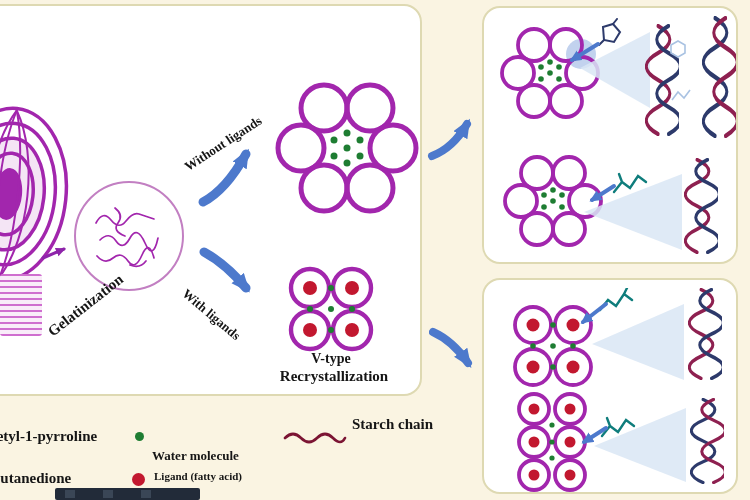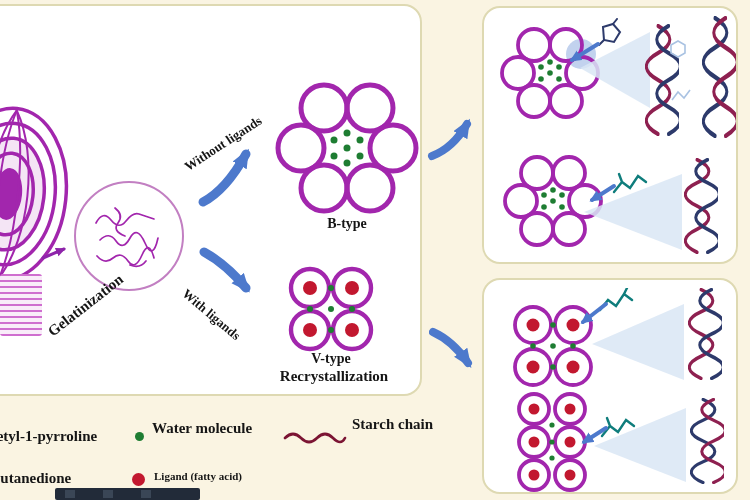--- a/index.html
+++ b/index.html
@@ -114,21 +114,20 @@
     <g>
       <circle cx="75" cy="66" r="3.5" class="wdot"></circle>
         <circle cx="75" cy="51" r="3.5" class="wdot"></circle>
       <circle cx="88" cy="58" r="3.5" class="wdot"></circle>
         <circle cx="88" cy="74" r="3.5" class="wdot"></circle>
       <circle cx="62" cy="58" r="3.5" class="wdot"></circle>
         <circle cx="62" cy="74" r="3.5" class="wdot"></circle>
       <circle cx="75" cy="81" r="3.5" class="wdot"></circle>
     </g>
   </svg>
-  <div class="lbl center" style="left:272px;top:216px;width:150px;font-size:14px">B-type</div>
 
   <svg class="abs" style="left:284px;top:262px" width="94" height="94" viewBox="0 0 94 94">
     <circle cx="26" cy="26" r="19" class="ring4"></circle>
       <circle cx="68" cy="26" r="19" class="ring4"></circle>
     <circle cx="26" cy="68" r="19" class="ring4"></circle>
       <circle cx="68" cy="68" r="19" class="ring4"></circle>
     <g>
       <circle cx="26" cy="26" r="7" class="ldot"></circle>
         <circle cx="68" cy="26" r="7" class="ldot"></circle>
       <circle cx="26" cy="68" r="7" class="ldot"></circle>
@@ -287,21 +286,21 @@
   <svg class="abs" style="left:590px;top:402px" width="100" height="86" viewBox="0 0 100 86">
     <polygon points="4,44 96,6 96,80" class="beam"></polygon>
   </svg>
   <svg class="abs" style="left:690px;top:398px" width="34" height="86" viewBox="-14 0 52 116" preserveAspectRatio="none">
     <path d="M6,2 C30,11 30,21 6,30 C-18,39 -18,49 6,58 C30,67 30,77 6,86 C-18,95 -18,105 6,114" class="strand st-n"></path>
     <path d="M22,2 C-2,11 -2,21 22,30 C46,39 46,49 22,58 C-2,67 -2,77 22,86 C46,95 46,105 22,114" class="strand st-r"></path>
   </svg>
 
   <div class="lbl" style="left:-10px;top:428px;font-size:15px">cetyl-1-pyrroline</div>
   <div class="dot" style="left:135px;top:432px;width:9px;height:9px;background:var(--water)"></div>
-  <div class="lbl" style="left:152px;top:420px;font-size:15px">Water molecule</div>
+  <div class="lbl" style="left:152px;top:448px;font-size:13px">Water molecule</div>
   <svg class="abs" style="left:282px;top:430px" width="66" height="16" viewBox="0 0 66 16">
     <path d="M3,8 Q11,0 19,8 Q27,16 35,8 Q43,0 51,8 Q59,16 63,8" class="wave"></path>
   </svg>
   <div class="lbl" style="left:352px;top:416px;font-size:15px">Starch chain</div>
 
   <div class="lbl" style="left:-8px;top:470px;font-size:15px">butanedione</div>
   <div class="dot" style="left:132px;top:473px;width:13px;height:13px;background:var(--ligand)"></div>
   <div class="lbl" style="left:154px;top:470px;font-size:11px">Ligand (fatty acid)</div>
 
   <div class="frag" style="left:55px;top:488px;width:145px;height:12px">

